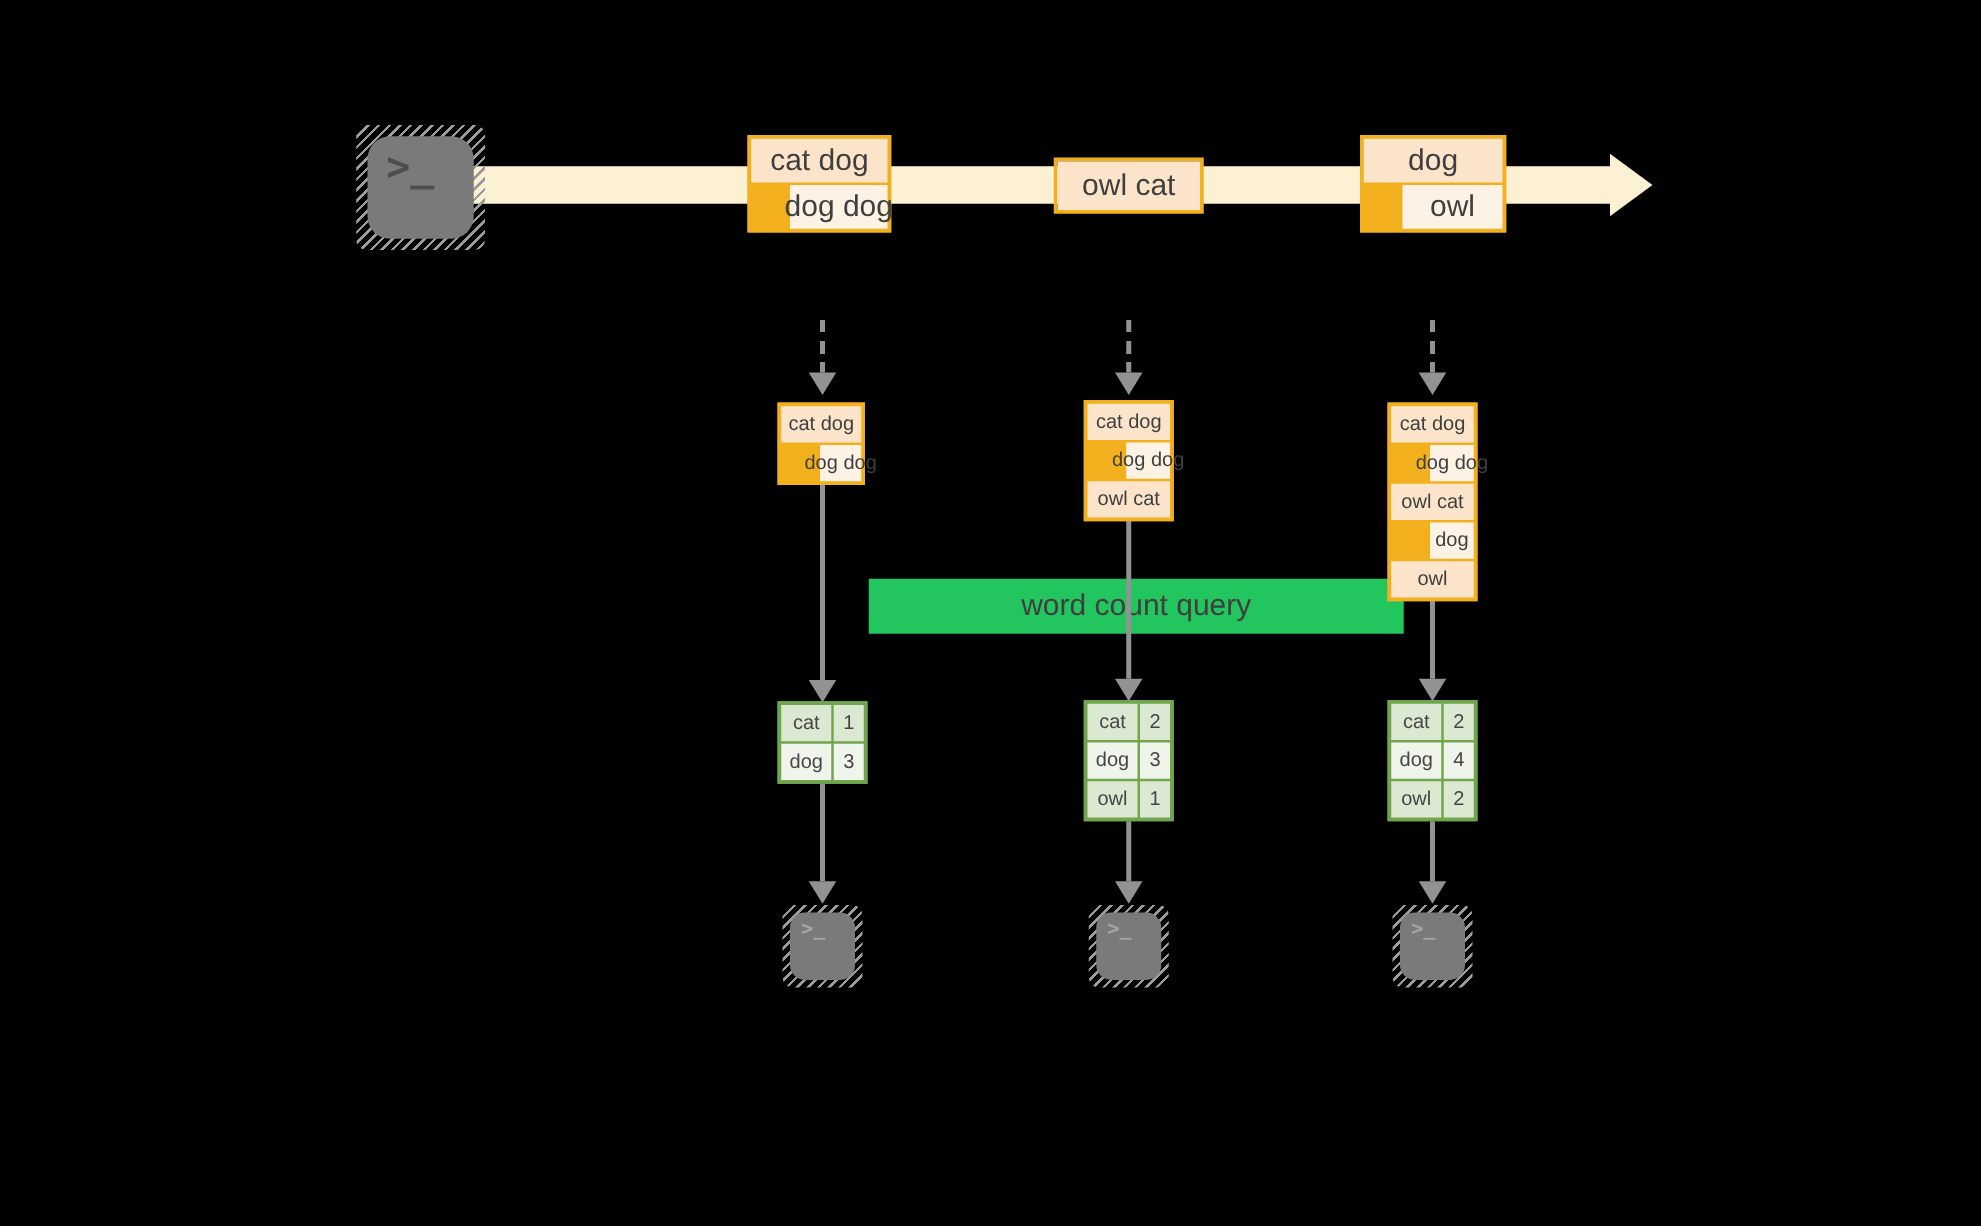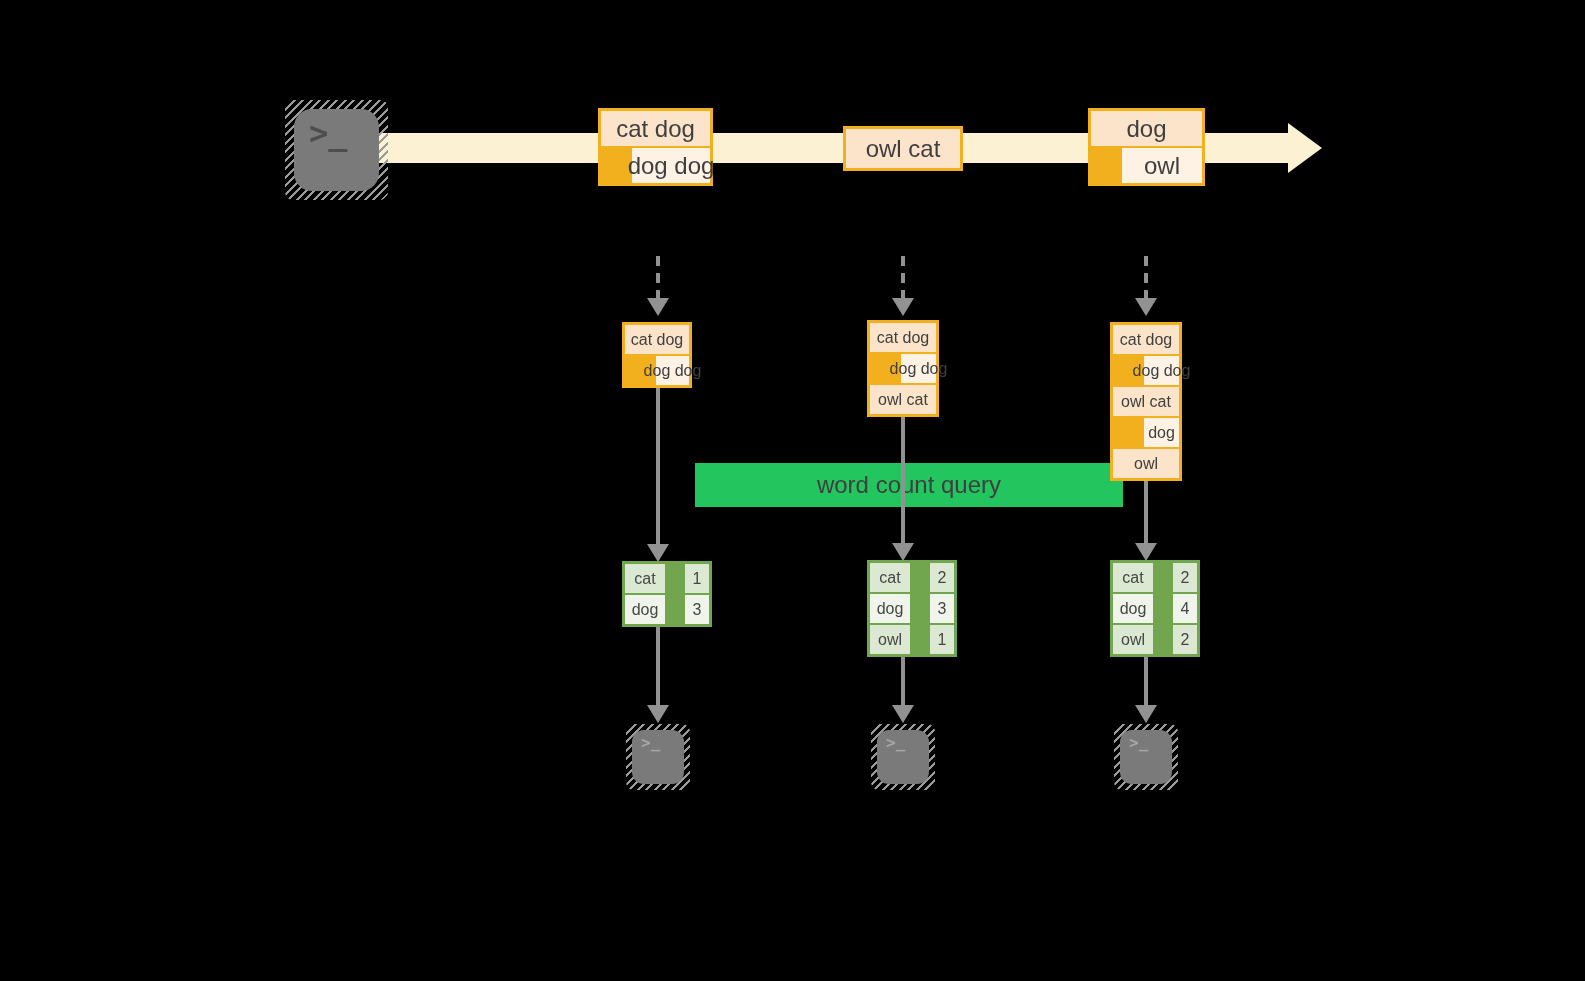--- a/index.html
+++ b/index.html
@@ -33,21 +33,21 @@
           border-left:11px solid transparent; border-right:11px solid transparent;
           border-top:18px solid var(--arrow,#929292); }
   
   .label-box { position:absolute; left:695px; top:463px; width:428px; height:44px;
           background:#22c55e; display:flex; align-items:center; justify-content:center;
           font-size:24px; color:var(--text,#3F3F3F); z-index:2; }
   
   .gtable { position:absolute; border:3px solid var(--green,#71A64F);
           background:var(--green,#71A64F); display:flex; flex-direction:column;
           gap:2px; z-index:4; }
-  .grow { display:flex; gap:20px; }
+  .grow { display:flex; gap:2px; }
   .gcell { height:29px; display:flex; align-items:center; justify-content:center;
           font-size:16px; color:#464646; }
   .gw { width:40px; } .gc { width:24px; }
   .gd .gcell { background:var(--green_row_dark,#DCE9D2); }
   .gl .gcell { background:var(--green_row_light,#EFF5EA); }
   
   .term { position:absolute; z-index:4; }
   .term-hatch { position:absolute; inset:0; border-radius:8px;
           background:repeating-linear-gradient(135deg, #9b9b9b 0 2px, transparent 2px 6px); }
   .term-body { position:absolute; background:var(--icon_gray,#7A7A7A); }

